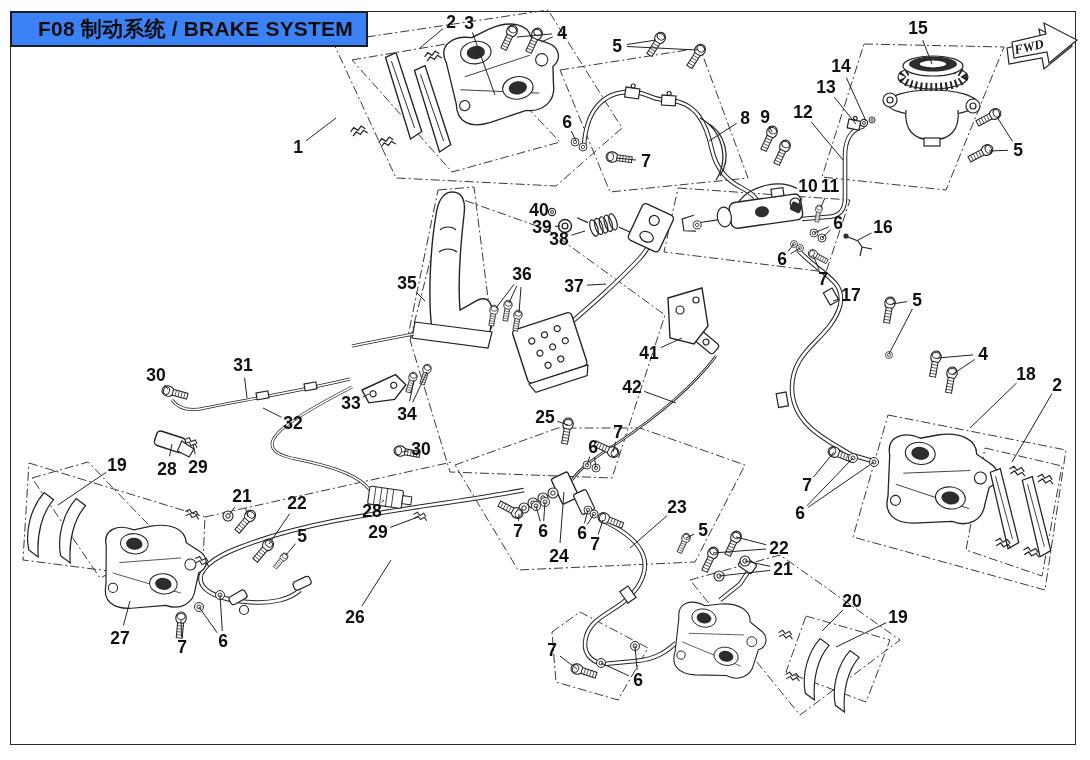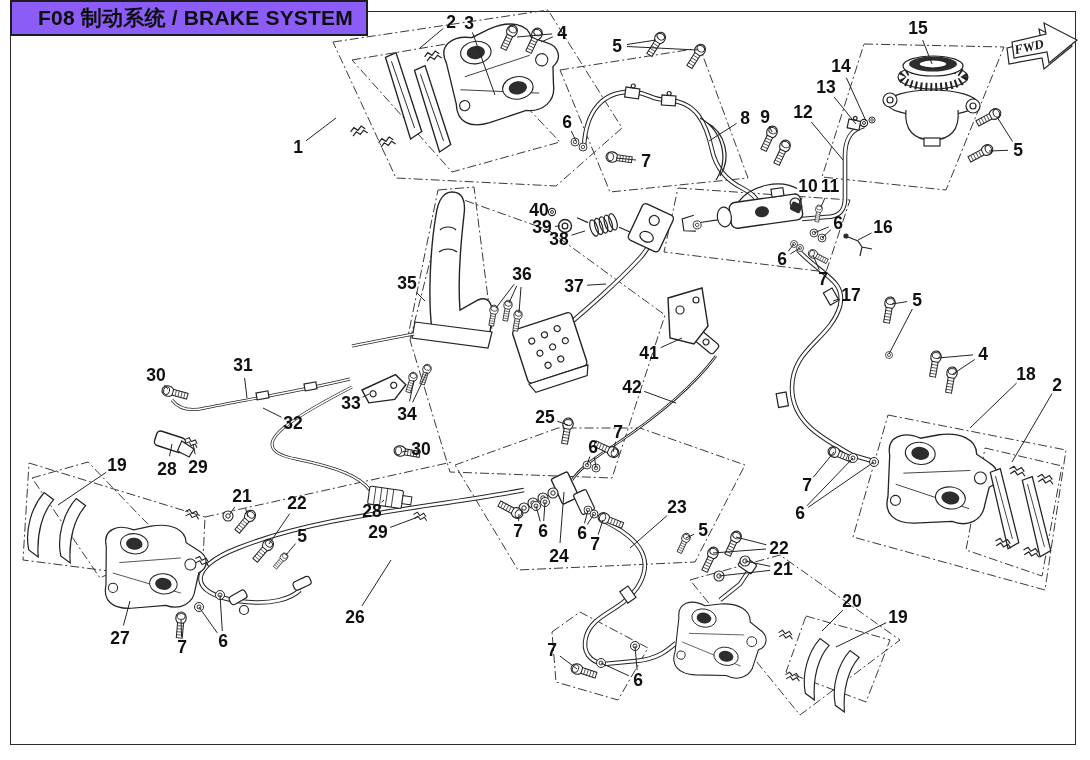--- a/index.html
+++ b/index.html
@@ -1,21 +1,21 @@
 <!DOCTYPE html>
 <html><head>
 <meta charset="utf-8">
 <style>
   html,body{margin:0;padding:0;}
   body{width:1090px;height:760px;background:#fff;position:relative;overflow:hidden;
        font-family:"Liberation Sans",sans-serif;}
   .frame{position:absolute;left:10px;top:11px;width:1066px;height:734px;
          border:1.6px solid #2b2b2b;box-sizing:border-box;}
-  .titlebox{position:absolute;left:10px;top:0;width:358px;height:36px;
-            border:2.2px solid #1d1d1d;background:#8b5cf6;box-sizing:border-box;
+  .titlebox{position:absolute;left:10px;top:11px;width:358px;height:36px;
+            border:2.2px solid #1d1d1d;background:#3b82f6;box-sizing:border-box;
             display:flex;align-items:center;padding-left:26px;z-index:5;}
   .titlebox span{font-weight:bold;font-size:21px;color:#0d0d0d;letter-spacing:.2px;}
   svg{position:absolute;left:0;top:0;}
   .ln{fill:none;stroke:#232323;stroke-width:1.2;}
   .fl{fill:#fff;stroke:#232323;stroke-width:1.2;}
   .fl2{fill:#fff;stroke:#232323;stroke-width:1.4;}
   .dk{fill:#2d2d2d;stroke:none;}
   .dash{fill:none;stroke:#3a3a3a;stroke-width:1;stroke-dasharray:9 3 2 3;}
   .tube-o{fill:none;stroke:#232323;stroke-width:4.6;}
   .tube-i{fill:none;stroke:#ffffff;stroke-width:2.6;}

